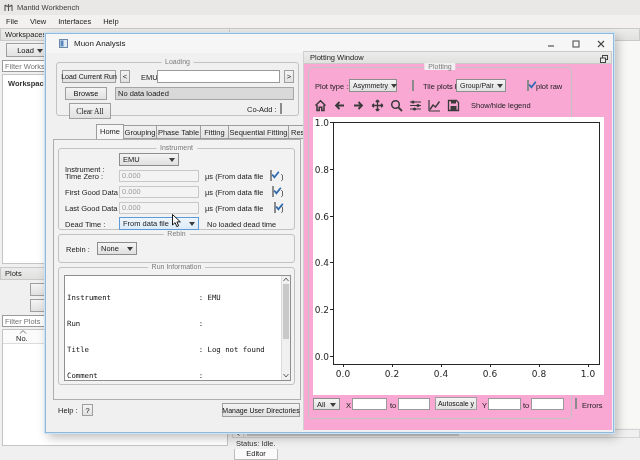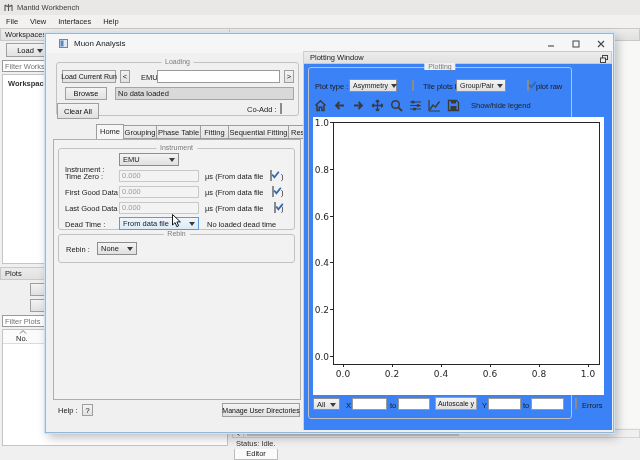--- a/index.html
+++ b/index.html
@@ -155,21 +155,21 @@
       <input class="abs tin" style="left: 100px; top: 7px; width: 123px; height: 13px;">
       <div class="abs btn" style="left:227px;top:7px;width:10px;height:13px;">
         <span>&gt;</span>
       </div>
       <div class="abs btn" style="left:8px;top:24px;width:42px;height:13px;">
         <span>Browse</span>
       </div>
       <div class="abs tin ro" style="left:58px;top:24px;width:179px;height:13px;">
         <span>No data loaded</span>
       </div>
-      <div class="abs btn" style="left:0;top:40px;width:42px;height:16px;">
+      <div class="abs btn" style="left:12px;top:40px;width:42px;height:16px;font-family:Liberation Serif, serif;">
         <span>Clear All</span>
       </div>
       <span class="abs lbl" style="left:190px;top:42px;">Co-Add :</span>
       <span class="abs cb" style="left:223px;top:41px;"></span>
     </div>
 
     <div class="abs" style="left:8px;top:91px;width:250px;height:15px;margin-left:42px;">
       <span class="tab first active" style="width:28px;">Home</span><span class="tab" style="width:33px;">Grouping</span><span class="tab" style="width:44px;">Phase Table</span><span class="tab" style="width:28px;">Fitting</span><span class="tab" style="width:60px;">Sequential Fitting</span><span class="tab" style="width:30px;">Results</span>
     </div>
     <div class="abs" style="left:7px;top:105px;width:248px;height:261px;border:1px solid #aeaeae;background:#f2f2f2;box-sizing:border-box;"></div>
@@ -226,30 +226,58 @@
 
     <div class="abs gbox" style="left:12px;top:200px;width:237px;height:29px;background:#f2f2f2;">
       <span class="legend" style="background:#f2f2f2;">Rebin</span>
       <span class="abs lbl" style="left:7px;top:10px;">Rebin :</span>
       <div class="abs combo" style="left:38px;top:7px;width:40px;height:13px;">
         <span>None</span>
           <span class="caret"></span>
       </div>
     </div>
 
+    <div class="abs gbox" style="left:12px;top:233px;width:237px;height:118px;background:#f2f2f2;">
+      <span class="legend" style="background:#f2f2f2;">Run Information</span>
+      <div class="abs" style="left:5px;top:7px;width:227px;height:106px;background:#fff;border:1px solid #8f8f8f;box-sizing:border-box;overflow:hidden;">
+        <div class="mono" style="font-size:7.3px;line-height:8.6px;white-space:pre;padding:1px 2px;color:#111;">
+          <div>Instrument                    : EMU</div>
+          <div>Run                           :</div>
+          <div>Title                         : Log not found</div>
+          <div>Comment                       :</div>
+          
+          
+          
+          
+          
+          
+          
+          
+        </div>
+        <div class="abs" style="right:0;top:0;width:8px;height:104px;background:#f0f0f0;border-left:1px solid #dcdcdc;">
+          <svg class="abs" style="left:1px;top:1px" width="6" height="5" viewBox="0 0 6 5">
+              <path d="M0.5 4 L3 1 L5.5 4" fill="none" stroke="#666"></path>
+            </svg>
+          <svg class="abs" style="left:1px;top:97px" width="6" height="5" viewBox="0 0 6 5">
+              <path d="M0.5 1 L3 4 L5.5 1" fill="none" stroke="#666"></path>
+            </svg>
+          <div class="abs" style="left:1px;top:8px;width:6px;height:55px;background:#c9c9c9;"></div>
+        </div>
+      </div>
+    </div>
 
     <span class="abs lbl" style="left:12px;top:372px;">Help :</span>
     <div class="abs btn" style="left:36px;top:370px;width:11px;height:12px;">
       <span>?</span>
     </div>
     <div class="abs btn" style="left:176px;top:369px;width:78px;height:14px;font-size:7px;">
       <span>Manage User Directories</span>
     </div>
 
-    <div class="abs" style="left:257px;top:17px;width:308px;height:379px;background:#3b82f6;border-left:1px solid #d0d0d0;">
+    <div class="abs" style="left:257px;top:17px;width:308px;height:379px;background:#f9a8d4;border-left:1px solid #d0d0d0;">
       <div class="abs dockhdr" style="left:0;top:0;width:308px;border-left:none;">
         <span style="padding-left:2px">Plotting Window</span>
         <svg class="abs" style="left:296px;top:3px" width="8" height="8" viewBox="0 0 8 8">
             <rect x="2.5" y="0.5" width="5" height="4" fill="none" stroke="#444"></rect>
             <rect x="0.5" y="3" width="5" height="4.5" fill="#ececec" stroke="#444"></rect>
           </svg>
       </div>
 
       <div class="abs gbox" style="left:4px;top:16px;width:264px;height:352px;">
         <span class="legend">Plotting</span>

